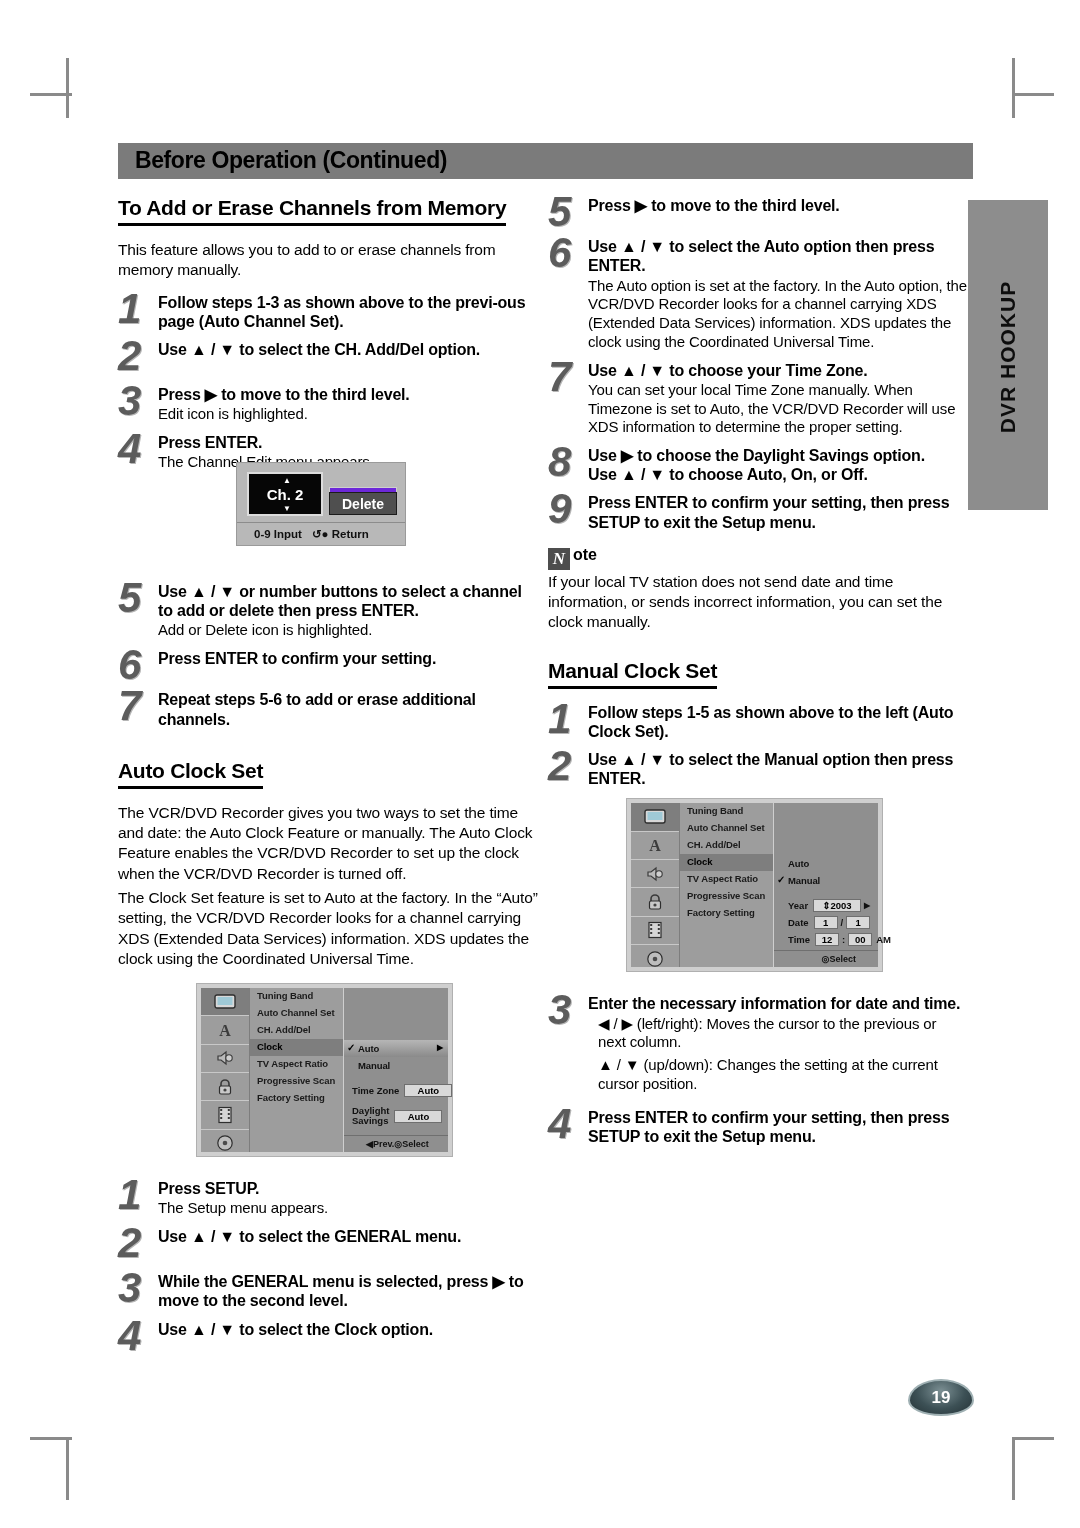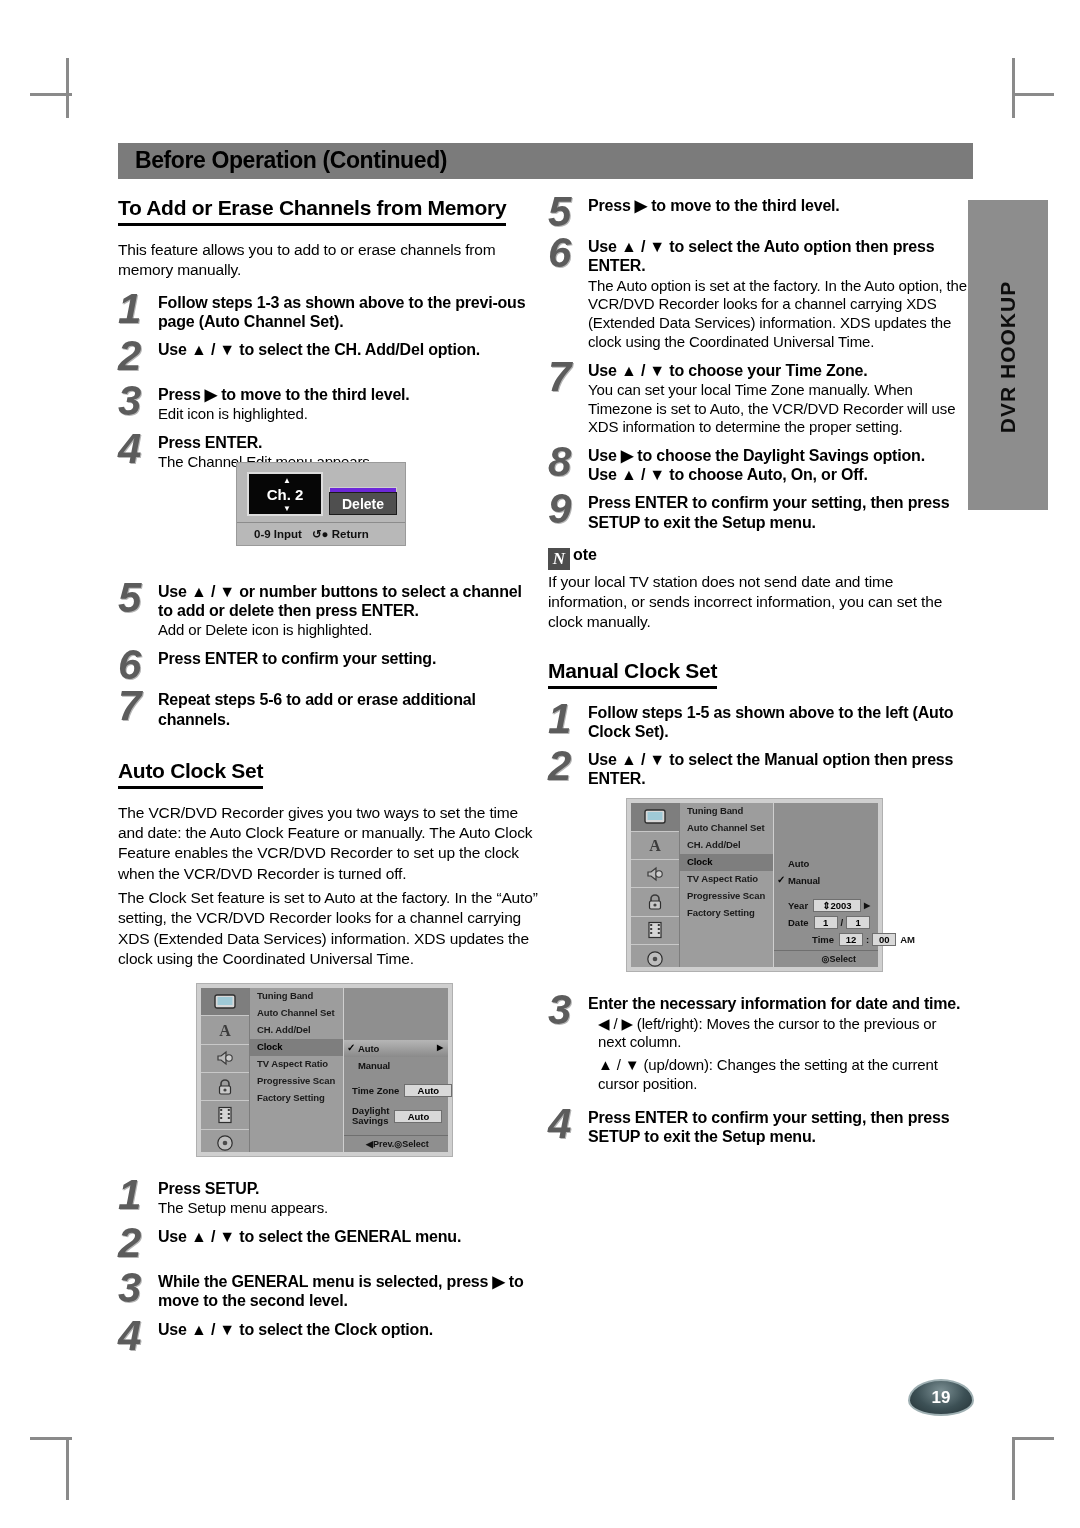--- a/index.html
+++ b/index.html
@@ -458,21 +458,21 @@
         <span class="lbl">Year</span>
         <span class="osd-val">⇕<span>2003</span></span>
         <span style="font-size:8px;margin-left:3px;">▶</span>
       </div>
       <div class="osd-field" style="padding-left:14px;">
         <span class="lbl">Date</span>
         <span class="osd-val sm">1</span>
         <span style="margin:0 3px;font-size:9.5px;font-weight:bold;">/</span>
         <span class="osd-val sm">1</span>
       </div>
-      <div class="osd-field" style="padding-left:14px;margin-left:24px;">
+      <div class="osd-field" style="padding-left:14px;">
         <span class="lbl">Time</span>
         <span class="osd-val sm">12</span>
         <span style="margin:0 3px;font-size:9.5px;font-weight:bold;">:</span>
         <span class="osd-val sm">00</span>
         <span style="margin-left:4px;font-size:9.5px;font-weight:bold;">AM</span>
       </div>
       <div class="osd-bar">
         <span class="r">◎<span>Select</span></span>
       </div>
     </div>

